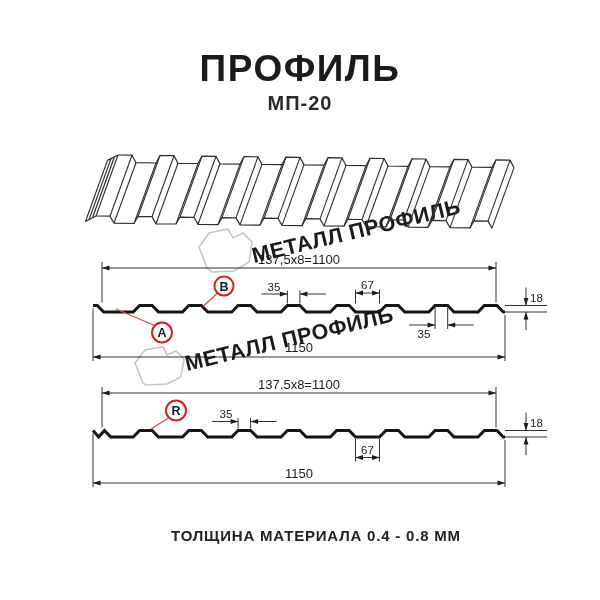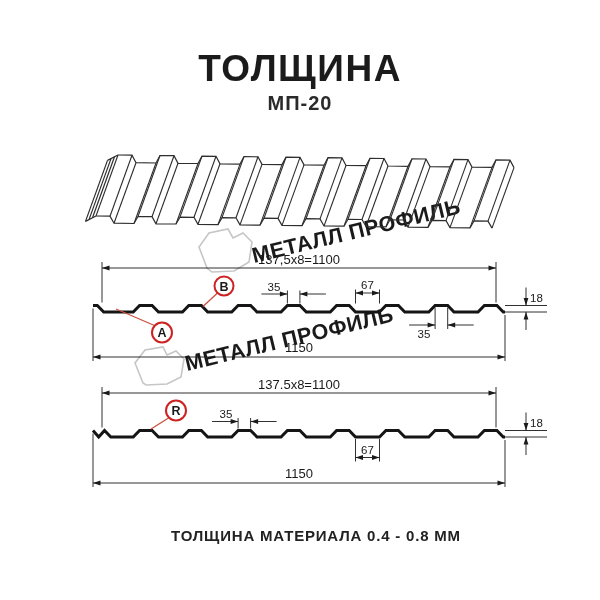--- a/index.html
+++ b/index.html
@@ -16,21 +16,21 @@
   .dim{font-size:13px;}
   .dimsmall{font-size:11.5px;}
   .marker-letter{font-size:12.5px;font-weight:700;}
   .wm-text{font-size:21.5px;font-weight:700;letter-spacing:0.5px;}
 </style>
 </head>
 <body>
 
 <div class="page">
 
-  <div class="title">ТОЛЩИНА</div>
+  <div class="title">ПРОФИЛЬ</div>
   <div class="subtitle">МП-20</div>
 
   <svg id="drawing" width="600" height="600" viewBox="0 0 600 600">
 
     <g id="wm1">
       <path d="M207,268 L199,247 L209,233 L228,229 L233,238 L243,233 L252,242 L249,262 L234,271 L212,272 Z" fill="none" stroke="#c6c6c6" stroke-width="1.6"></path>
       <text class="wm-text" transform="translate(254,263) rotate(-13.5)" fill="#c6c6c6">МЕТАЛЛ ПРОФИЛЬ</text>
     </g>
 
     <g id="wm2">

